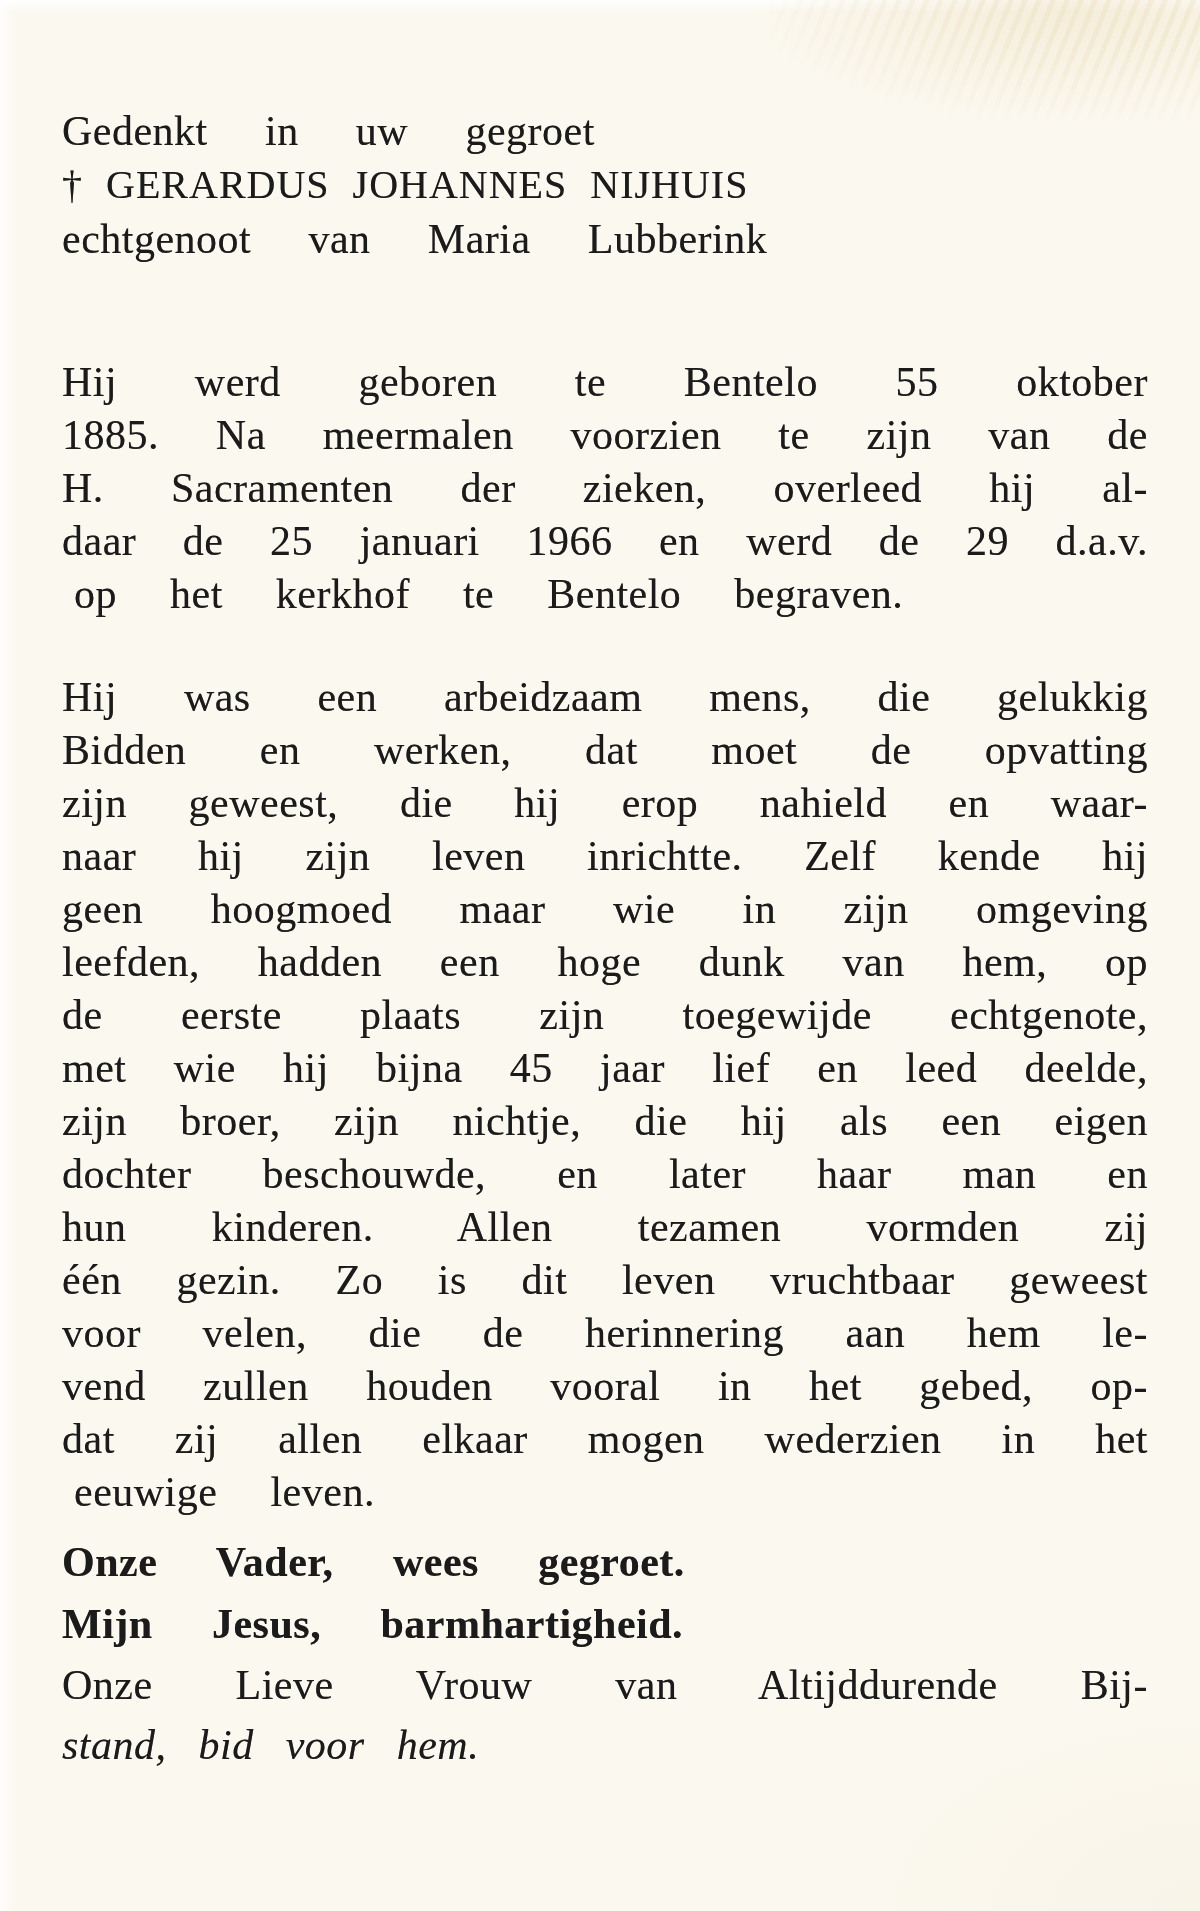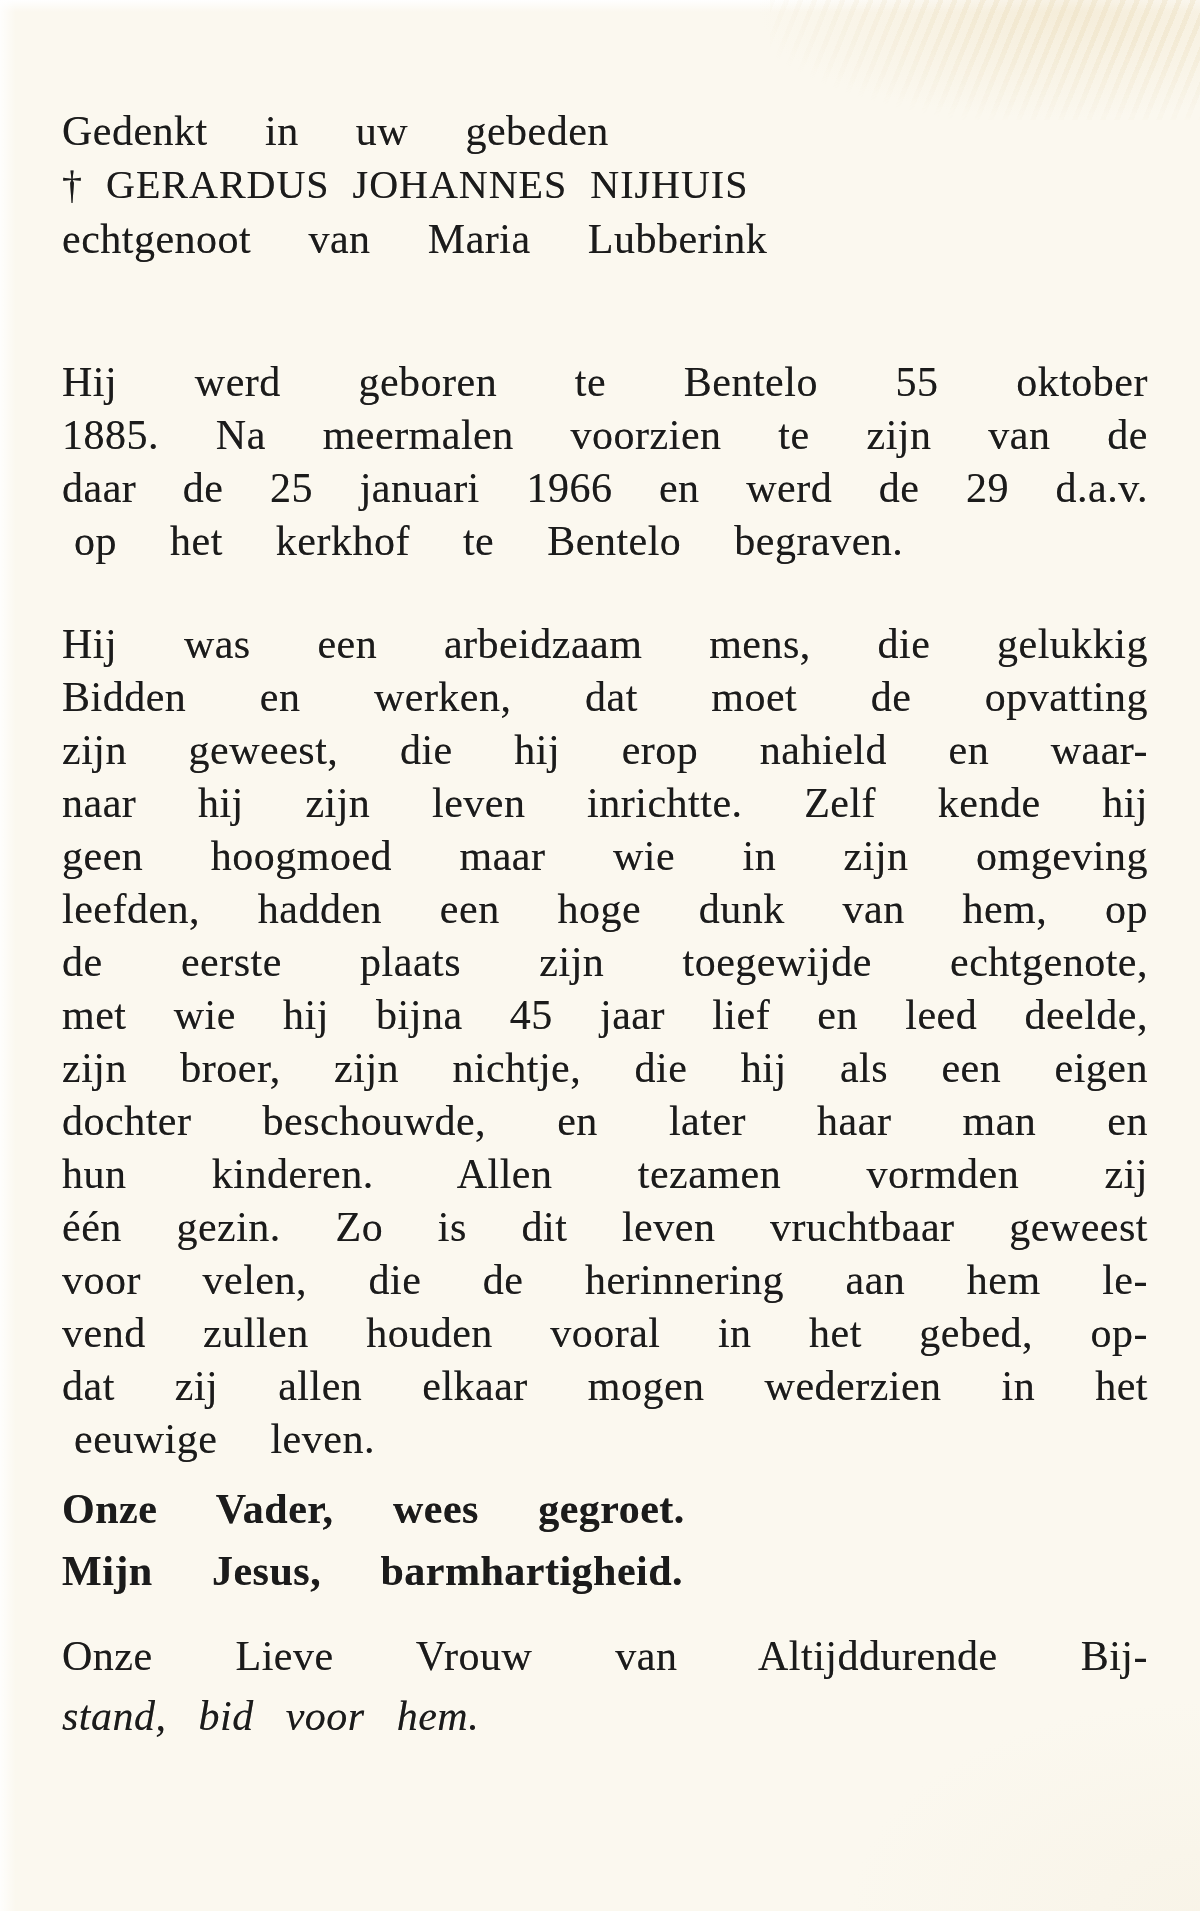--- a/index.html
+++ b/index.html
@@ -56,40 +56,41 @@
     text-align-last: justify;
   }
   .n  { word-spacing: 1.0em; margin-left: 12px; }
   .prayers-a {
     margin-top: 12px;
     line-height: 62px;
     word-spacing: 1.15em;
     font-weight: bold;
   }
   .prayers-b {
-    margin-top: 24px;
+    margin-top: 0;
     line-height: 60px;
   }
   .n2 { word-spacing: 0.5em; font-style: italic; }
 </style>
 </head>
 <body>
 
 <div class="card">
   <div class="corner-texture"></div>
 
   <header>
-    <div class="header-line">Gedenkt in uw gebeden</div>
+    <div class="header-line">Gedenkt in uw gegroet</div>
     <div class="header-line name-line">† GERARDUS JOHANNES NIJHUIS</div>
     <div class="header-line">echtgenoot van Maria Lubberink</div>
   </header>
 
   <section class="para p1">
     <div class="j">Hij werd geboren te Bentelo 55 oktober</div>
     <div class="j">1885. Na meermalen voorzien te zijn van de</div>
+    <div class="j">H. Sacramenten der zieken, overleed hij al-</div>
     <div class="j">daar de 25 januari 1966 en werd de 29 d.a.v.</div>
     <div class="n">op het kerkhof te Bentelo begraven.</div>
   </section>
 
   <section class="para p2">
     <div class="j">Hij was een arbeidzaam mens, die gelukkig</div>
     <div class="j">Bidden en werken, dat moet de opvatting</div>
     <div class="j">zijn geweest, die hij erop nahield en waar-</div>
     <div class="j">naar hij zijn leven inrichtte. Zelf kende hij</div>
     <div class="j">geen hoogmoed maar wie in zijn omgeving</div>

